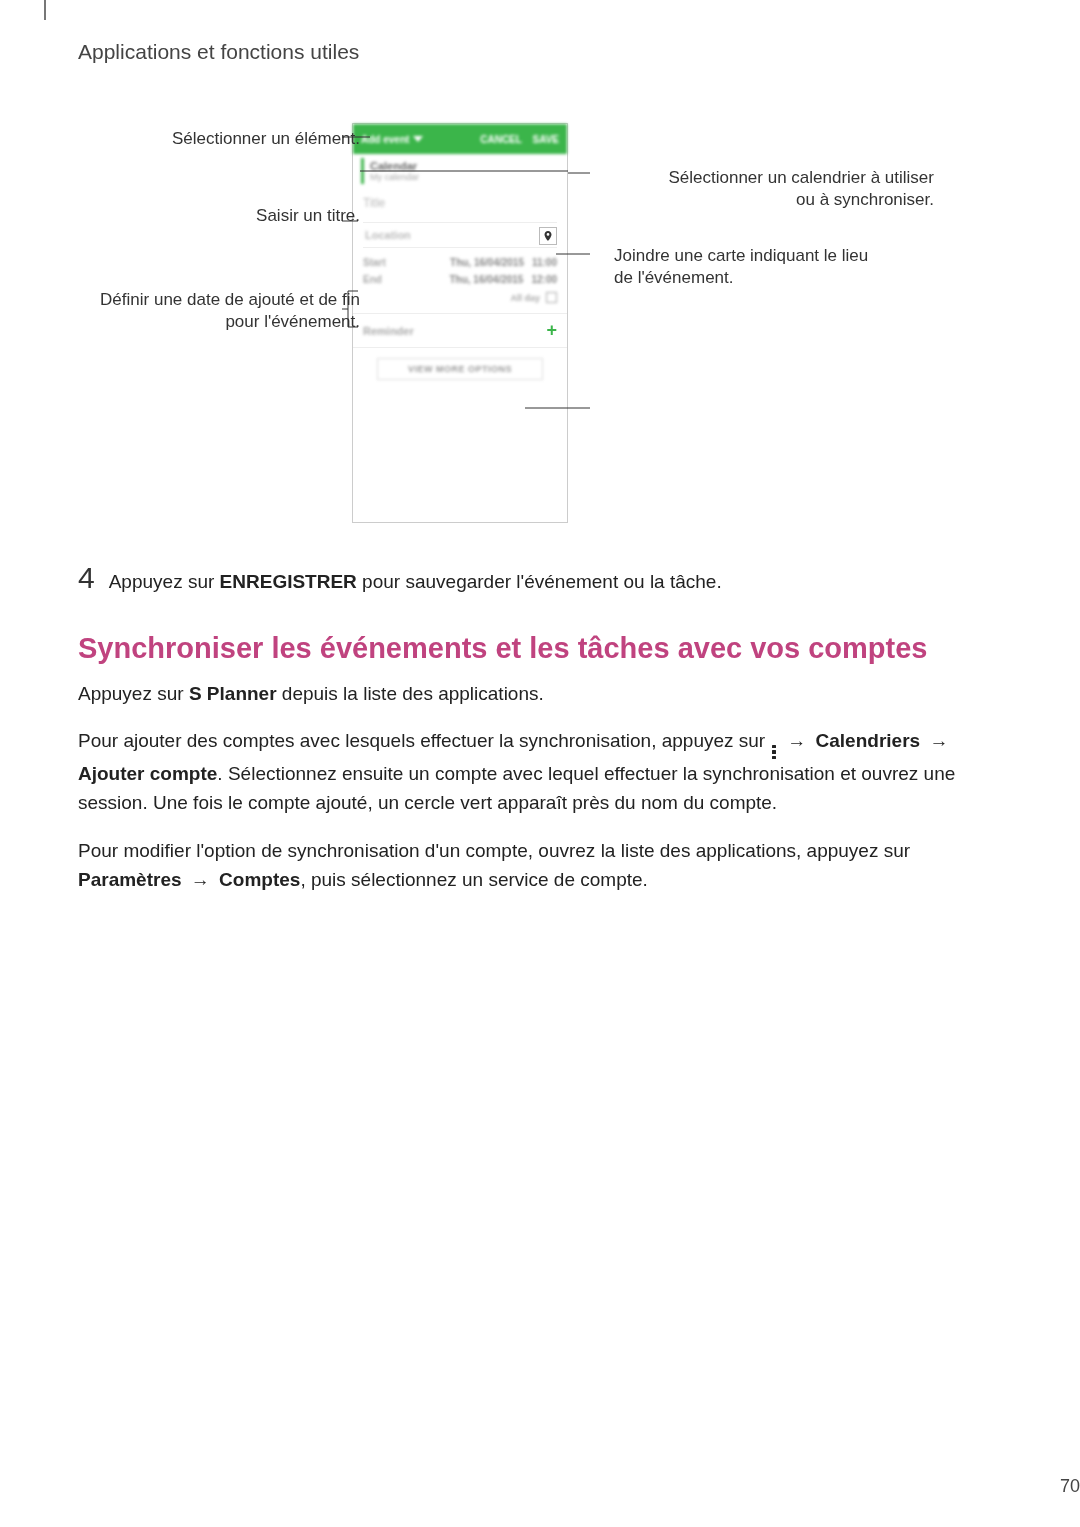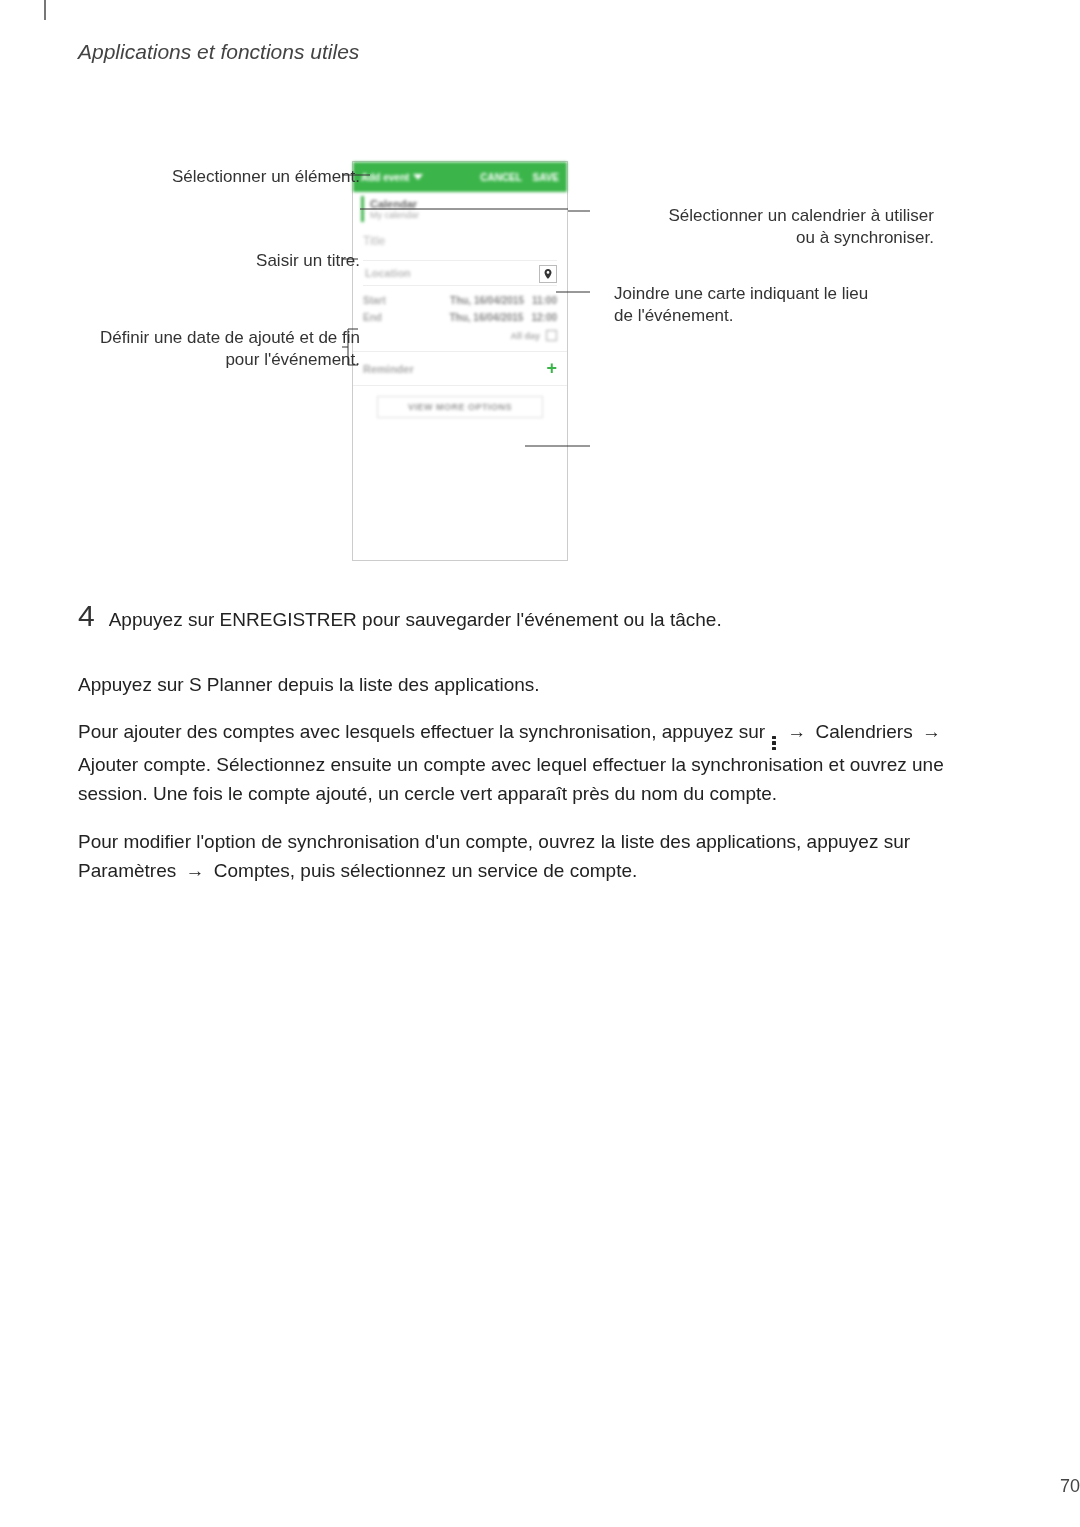--- a/index.html
+++ b/index.html
@@ -38,22 +38,21 @@
     position: absolute;
     left: -5px;
     top: 4px;
     width: 0px;
     height: 1.5px;
     background: #777;
   }
   .header {
     font-size: 21px;
     color: #444;
-    margin-bottom: 97px;
-    font-style: italic;
+    margin-bottom: 59px;
   }
   .figure {
     position: relative;
     height: 400px;
     margin: 0 auto 40px;
   }
   .phone {
     position: absolute;
     left: 274px;
     top: 0;
@@ -172,21 +171,21 @@
     align-items: baseline;
     gap: 14px;
     margin: 20px 0 36px;
   }
   .step-num {
     font-size: 30px;
     color: #333;
     line-height: 1;
   }
   .step-text { font-size: 19px; line-height: 1.4; }
-  .bold { font-weight: normal; }
+  .bold { font-weight: bold; }
 
   h2 {
     color: #c0437f;
     font-size: 29px;
     font-weight: 600;
     margin: 0 0 14px;
   }
   .para {
     font-size: 19px;
     line-height: 1.55;
@@ -266,21 +265,21 @@
         <span class="cb"></span>
       </div>
       <div class="reminder">
         <span class="r-lbl">Reminder</span>
         <span class="plus">+</span>
       </div>
       <div class="more">VIEW MORE OPTIONS</div>
     </div>
 
     <div class="callout callout-left" style="left:0; top:5px; width:262px;">Sélectionner un élément.</div>
-    <div class="callout callout-left" style="left:0; top:89px; width:262px;">Saisir un titre.</div>
+    <div class="callout callout-left" style="left:0; top:82px; width:262px;">Saisir un titre.</div>
     <div class="callout callout-left" style="left:0; top:166px; width:262px;">
       <span>Définir une date de ajouté et de fin</span><br>
       <span>pour l'événement.</span>
     </div>
 
     <div class="callout callout-right" style="left:516px; top:44px; width:320px;text-align:right;">
       <span>Sélectionner un calendrier à utiliser</span><br>
       <span>ou à synchroniser.</span>
     </div>
     <div class="callout callout-right" style="left:516px; top:122px; width:320px;">
@@ -308,20 +307,21 @@
     </svg>
   </div>
 
   <div class="step">
     <div class="step-num">4</div>
     <div class="step-text">
       <span>Appuyez sur </span><span class="bold">ENREGISTRER</span><span> pour sauvegarder l'événement ou la tâche.</span>
     </div>
   </div>
 
+  <h2>Synchroniser les événements et les tâches avec vos comptes</h2>
 
   <p class="para">
     <span>Appuyez sur </span><span class="bold">S Planner</span><span> depuis la liste des applications.</span>
   </p>
 
 
   <p class="para">
     <span>Pour ajouter des comptes avec lesquels effectuer la synchronisation, appuyez sur </span><span class="dots3 inline-icon">
         <span></span>
         <span></span>

